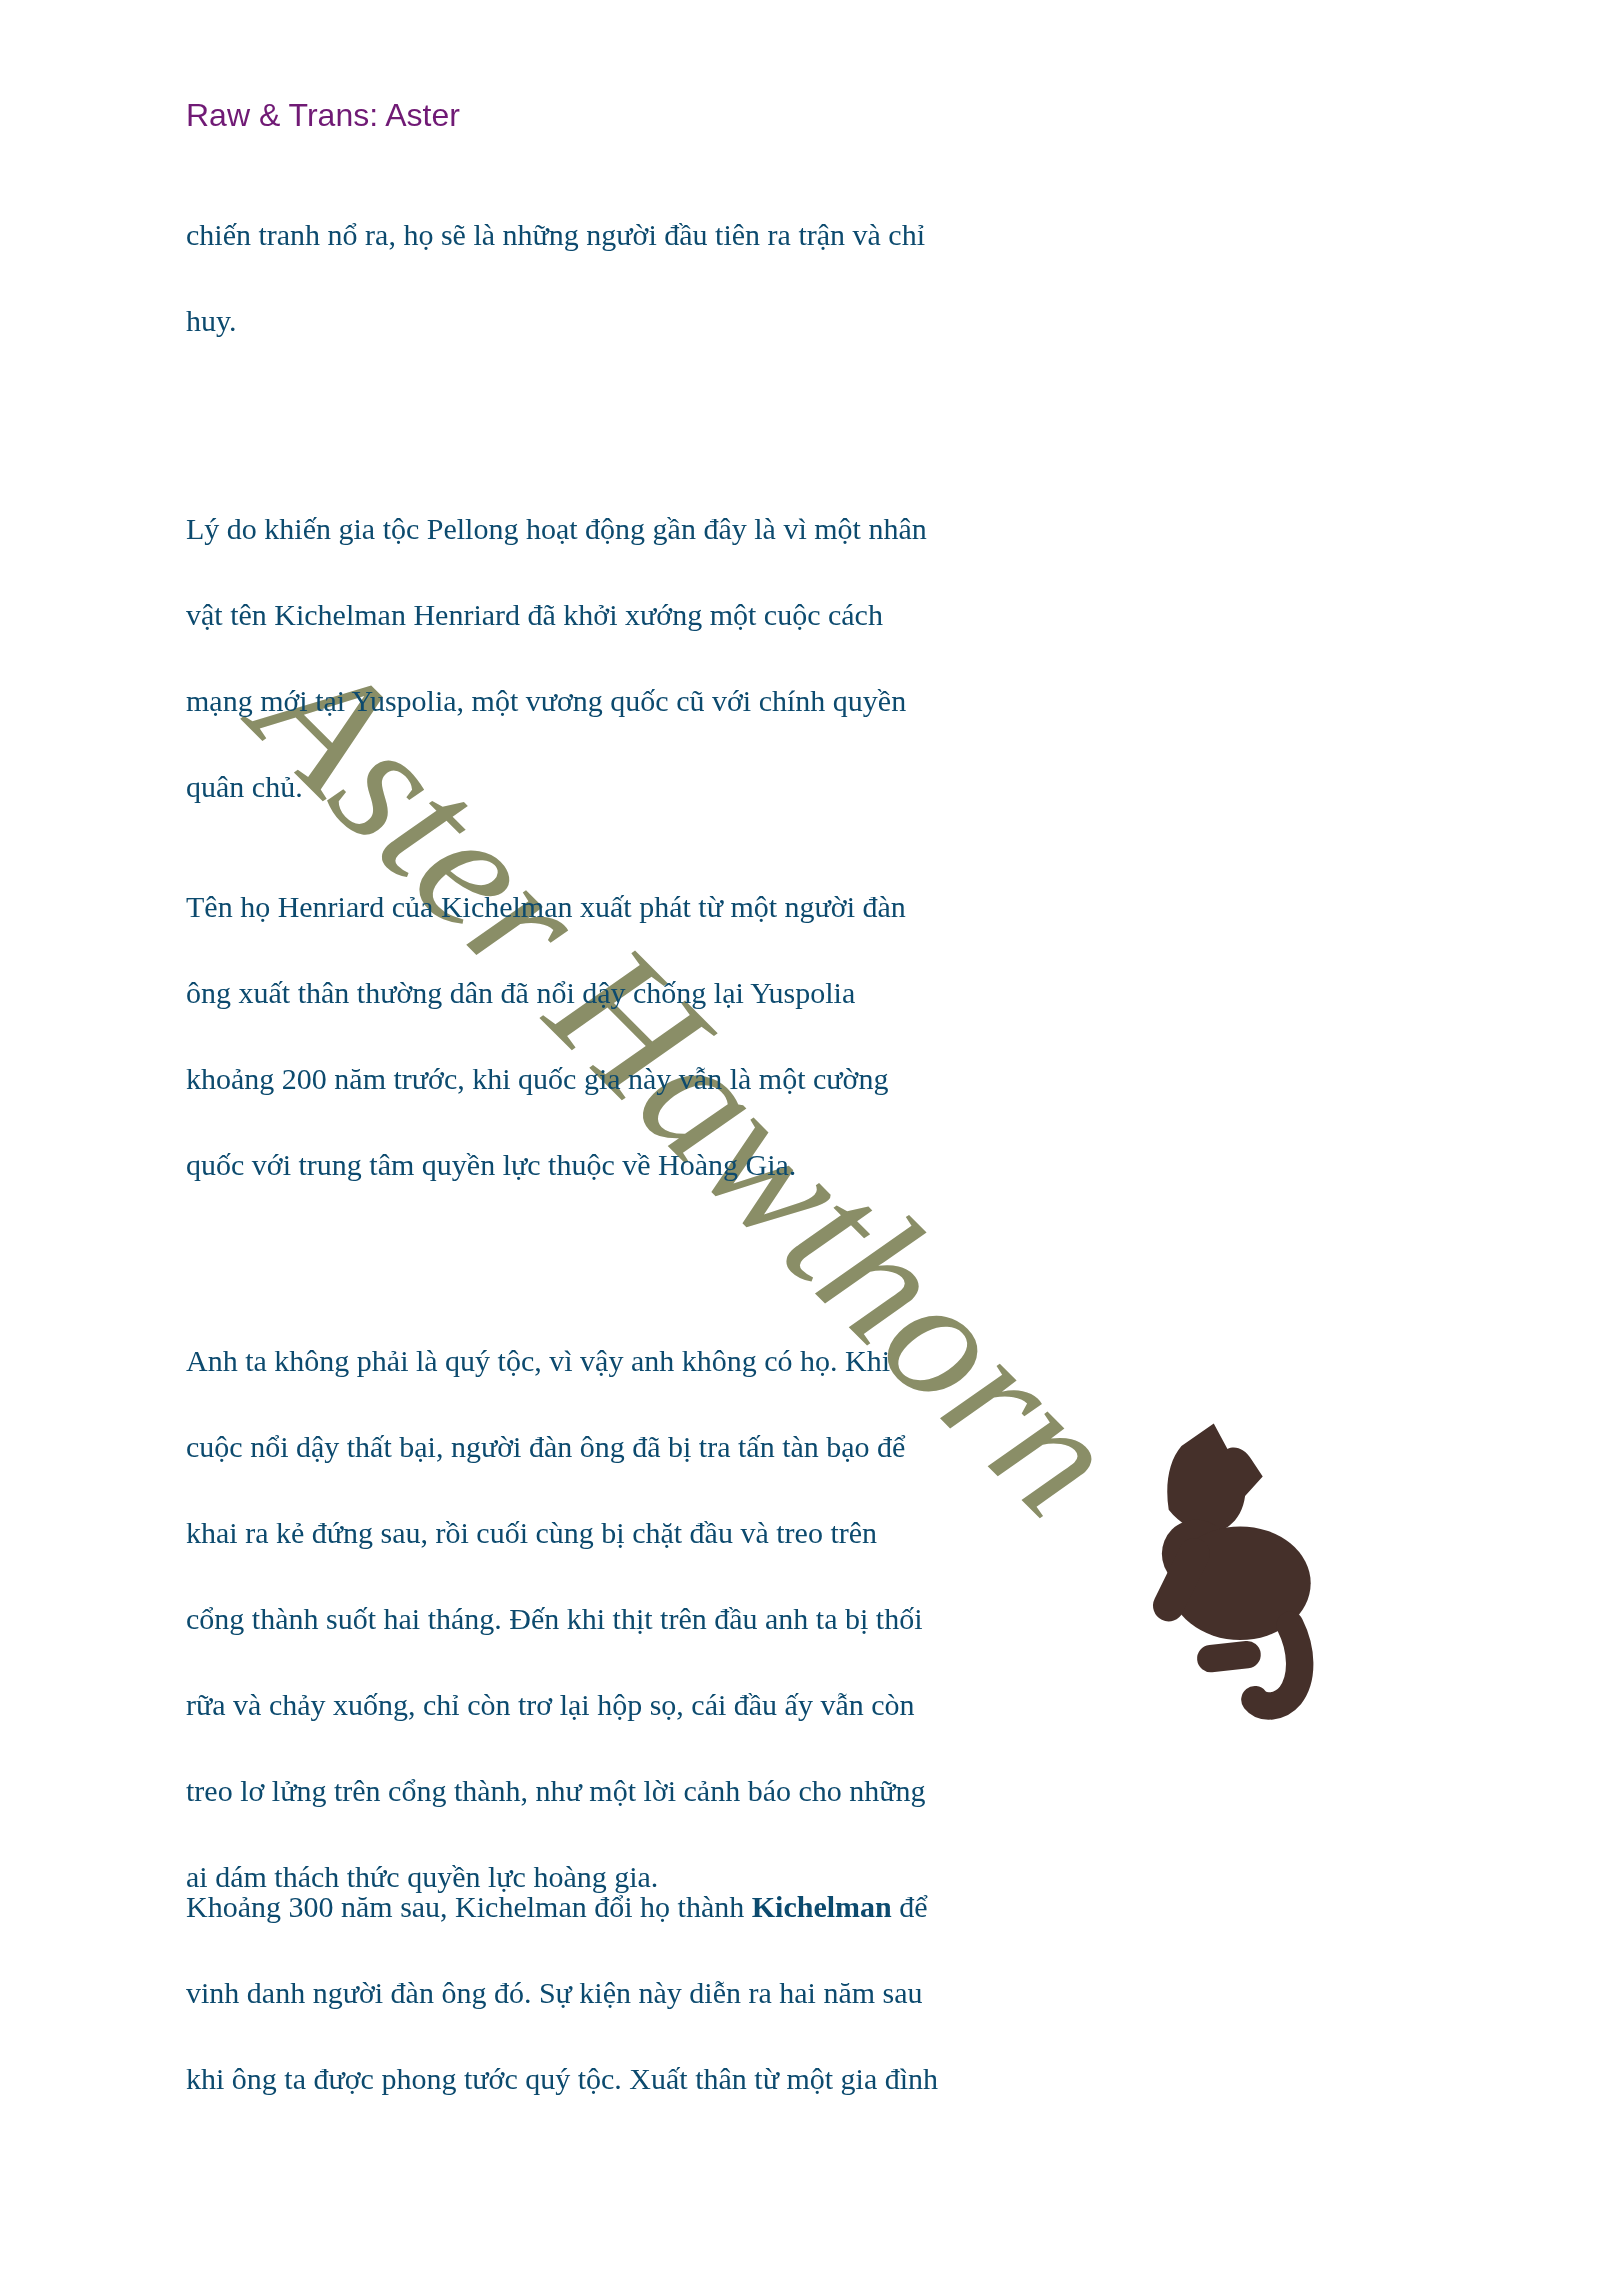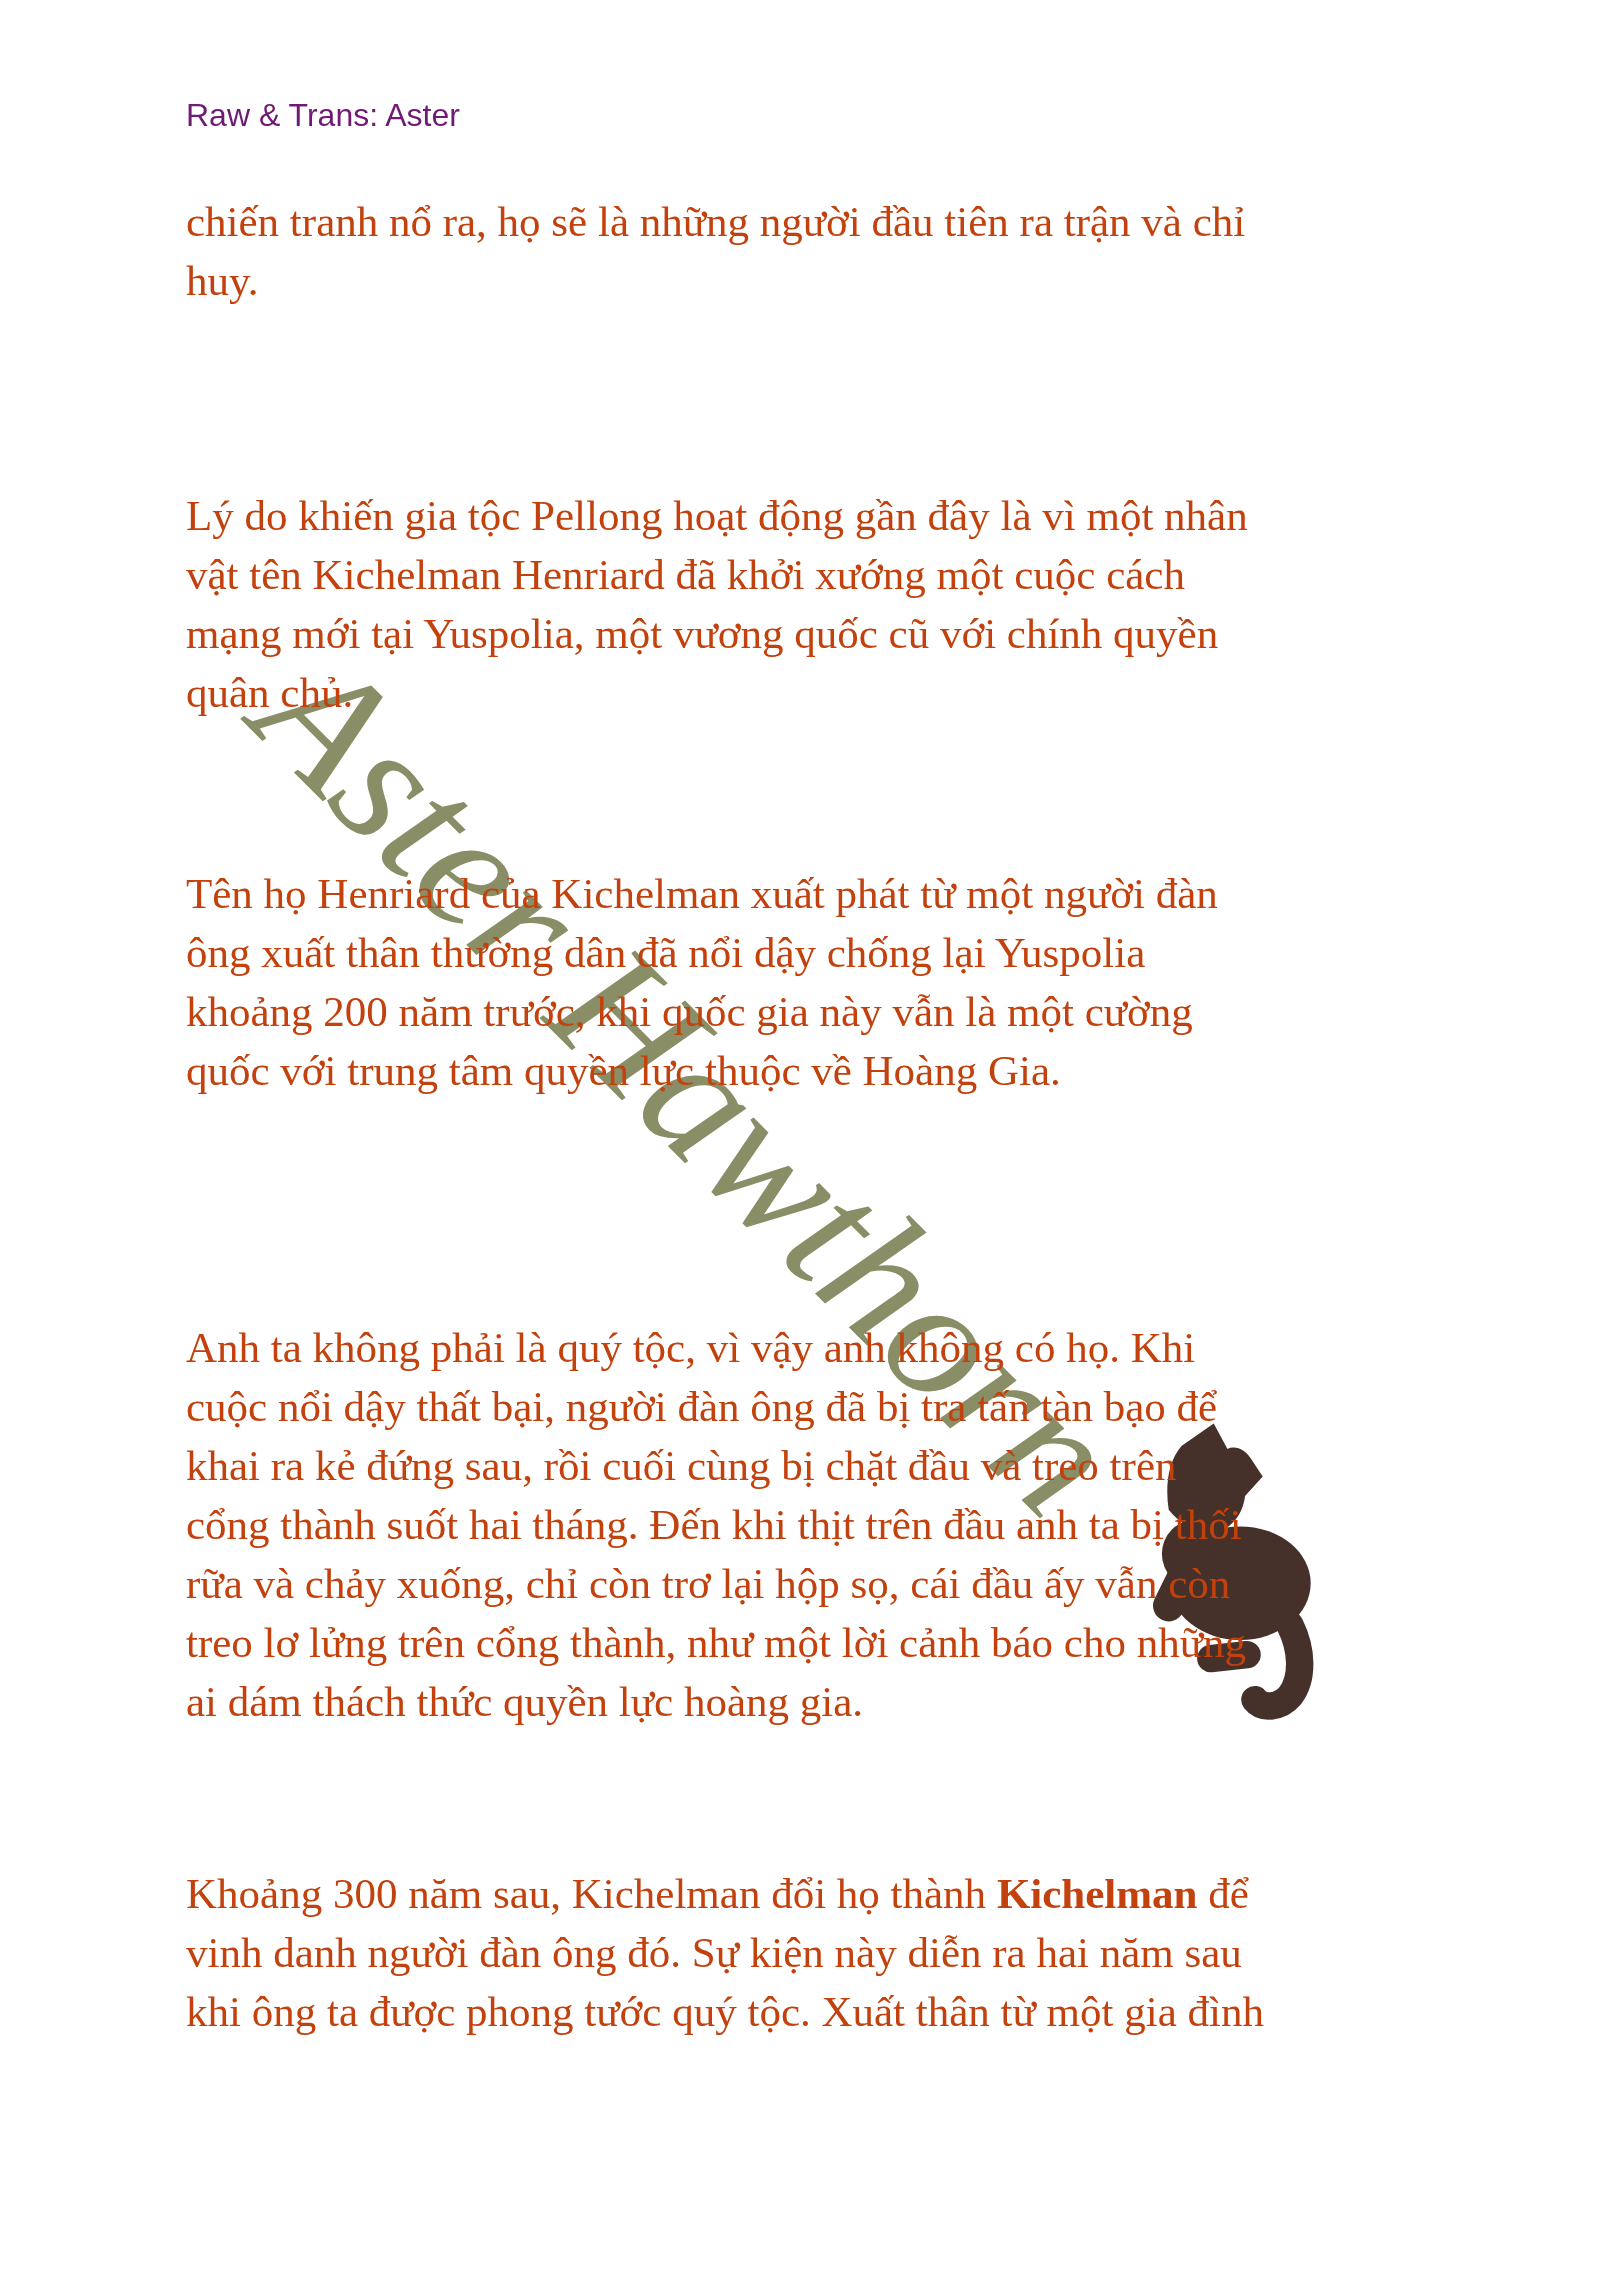--- a/index.html
+++ b/index.html
@@ -38,23 +38,23 @@
     left:1108px;top:1402px;
     width:235px;height:333px;
     z-index:1;
   }
 
   .para{
     position:absolute;
     left:186px;
     margin:0;
     font-family:"Liberation Serif", serif;
-    font-size:43px;
-    line-height:59px;
-    color:#c2410c;
+    font-size:30px;
+    line-height:86px;
+    color:#0c4a6e;
     white-space:pre;
     z-index:2;
   }
   .para strong{font-weight:bold;}
   .p1{top:192px;}
   .p2{top:486px;}
   .p3{top:864px;}
   .p4{top:1318px;}
   .p5{top:1864px;}
 </style>

